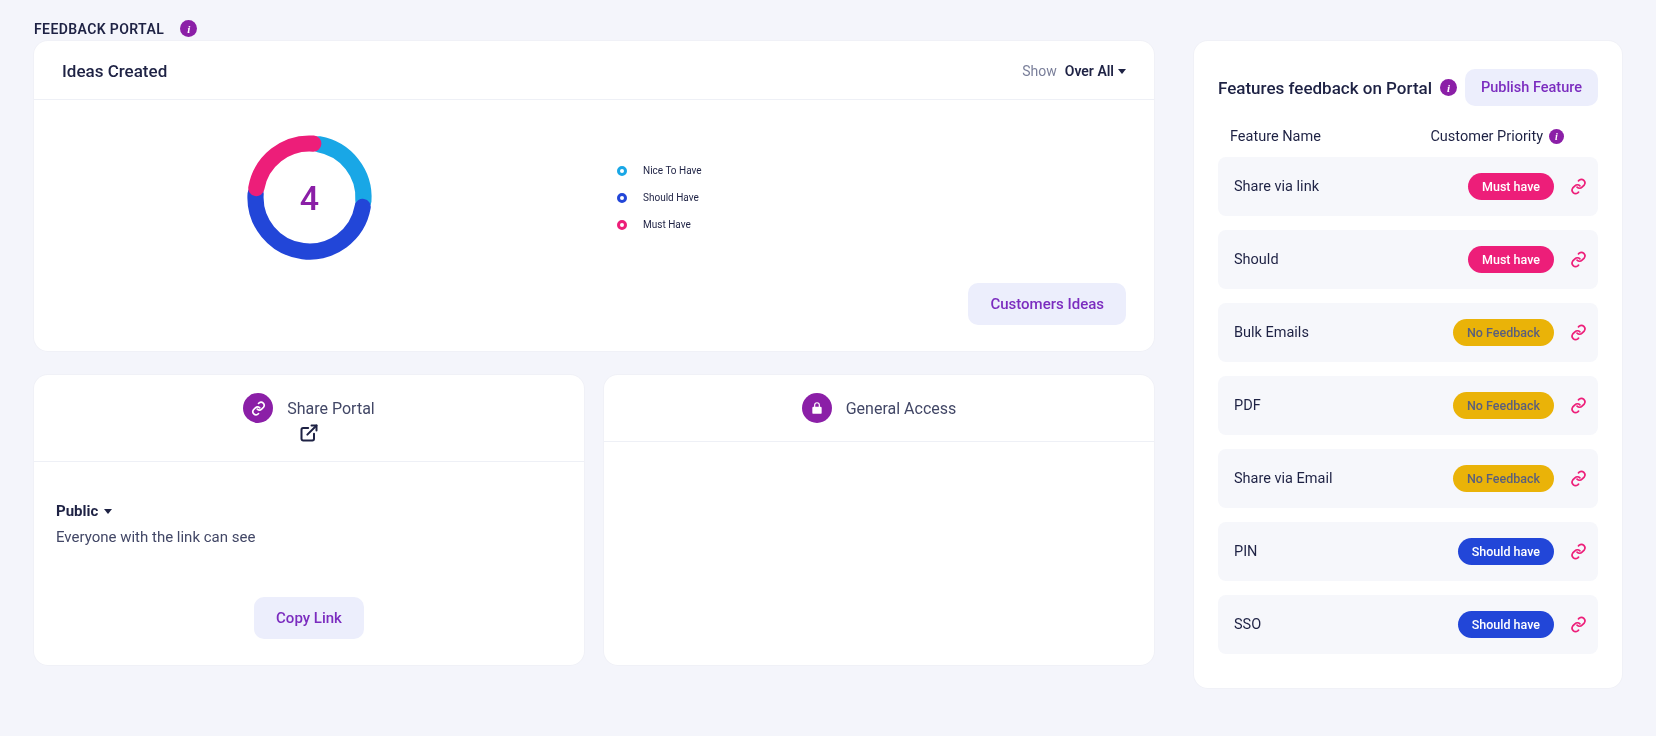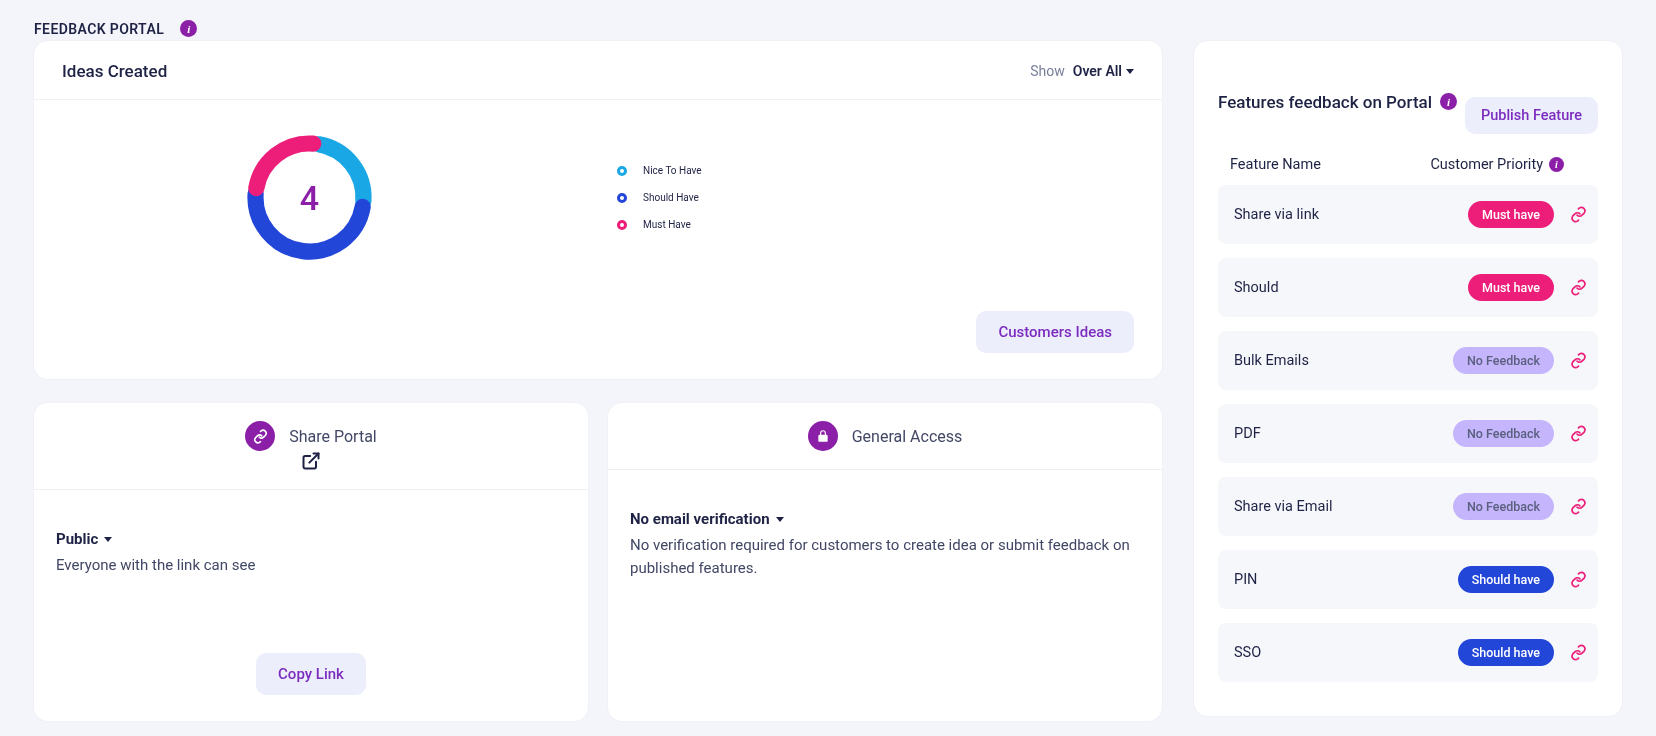--- a/index.html
+++ b/index.html
@@ -1,38 +1,38 @@
 <!DOCTYPE html>
 <html><head>
 <meta charset="utf-8">
 <style>
   * { box-sizing: border-box; margin:0; padding:0; font-family: -apple-system, BlinkMacSystemFont, "Segoe UI", Roboto, Helvetica, Arial, sans-serif; }
   body { background:#f4f5fb; color:#1e2244; width:1656px; min-height:736px; padding:20px 34px; }
   .page-title-row { display:flex; align-items:center; gap:16px; margin-bottom:4px; }
   .page-title { font-size:14px; letter-spacing:.4px; font-weight:600; text-transform:uppercase; color:#1e2244; }
   .info-badge { width:17px; height:17px; border-radius:50%; background:#8b1fa7; color:#fff; display:inline-flex; align-items:center; justify-content:center; font-size:11px; font-weight:bold; font-style:italic; font-family:Georgia,serif; }
-  .layout { display:flex; gap:32px; align-items:flex-start; }
+  .layout { display:flex; gap:40px; align-items:flex-start; }
   .left-col { flex:1; min-width:0; }
   .right-col { width:428px; }
   .card { background:#fff; border-radius:14px; box-shadow:0 0 0 1px rgba(30,34,68,.02); }
   .ideas-card { margin-bottom:24px; }
   .ideas-header { display:flex; align-items:center; justify-content:space-between; padding:20px 28px 18px; border-bottom:1px solid #eef0f6; }
   .ideas-title { font-size:17px; font-weight:500; color:#1e2244; }
   .show-wrap { display:flex; align-items:center; gap:8px; font-size:14px; }
   .show-label { color:#7a7f9a; }
   .show-val { color:#1e2244; font-weight:600; display:flex; align-items:center; gap:4px; cursor:pointer; }
   .caret { width:0;height:0;border-left:4px solid transparent;border-right:4px solid transparent;border-top:5px solid #1e2244; display:inline-block;}
   .ideas-body { padding:30px 28px 18px; display:flex; align-items:center; }
   .donut-wrap { width:135px; height:135px; position:relative; margin-left:180px; }
   .donut-center { position:absolute; inset:0; display:flex; align-items:center; justify-content:center; font-size:34px; font-weight:500; color:#8b1fa7; }
   .legend { margin-left:240px; display:flex; flex-direction:column; gap:16px; font-size:10px; color:#1e2244; }
   .legend-row { display:flex; align-items:center; gap:16px; }
   .leg-dot { width:10px; height:10px; border-radius:50%; border:3px solid; background:#fff; }
   .ideas-footer { display:flex; justify-content:flex-end; padding:0 28px 26px; }
-  .btn-light { background:#eceefc; color:#7b2cbf; border:none; border-radius:10px; padding:12px 22px; font-size:15px; font-weight:500; cursor:pointer;margin-top:28px; }
+  .btn-light { background:#eceefc; color:#7b2cbf; border:none; border-radius:10px; padding:12px 22px; font-size:15px; font-weight:500; cursor:pointer; }
   .two-cards { display:flex; gap:20px; }
   .half-card { flex:1; }
   .half-header { display:flex; align-items:center; justify-content:space-between; padding:18px 22px; border-bottom:1px solid #eef0f6;flex-direction:column; }
   .half-header-left { display:flex; align-items:center; gap:14px; }
   .round-icon { width:30px; height:30px; border-radius:50%; background:#8b1fa7; display:flex; align-items:center; justify-content:center; color:#fff; }
   .half-title { font-size:16px; font-weight:400; color:#424766; }
   .ext-icon { color:#1e2244; cursor:pointer; }
   .half-body { padding:40px 22px 26px; }
   .dd-title { font-size:15px; font-weight:700; color:#1e2244; display:flex; align-items:center; gap:6px; cursor:pointer; }
   .dd-desc { font-size:15px; color:#424766; margin-top:6px; line-height:1.5; }
@@ -43,21 +43,21 @@
   .feat-title { font-size:17px; font-weight:500; color:#1e2244; }
   .feat-cols { display:flex; align-items:center; padding:0 24px 12px; font-size:14.5px; color:#1e2244;justify-content:flex-end; }
   .feat-col-name { flex:1; padding-left:12px; }
   .feat-col-pri { display:flex; align-items:center; gap:6px; padding-right:34px; }
   .feat-rows { padding:0 10px 20px; }
   .feat-row { display:flex; align-items:center; background:#f6f7fb; border-radius:8px; margin:0 14px 14px; padding:16px 10px 16px 16px; }
   .feat-name { flex:1; font-size:14.5px; color:#1e2244; }
   .pill { border-radius:999px; font-size:12.5px; font-weight:500; padding:6px 14px; color:#fff; white-space:nowrap; }
   .pill.must { background:#ed1e79; }
   .pill.should { background:#2246d8; }
-  .pill.none { background:#c4b5fd; color:#5a5f7d; }
+  .pill.none { background:#eab308; color:#5a5f7d; }
   .link-ic { color:#ed1e79; margin-left:14px; width:20px; display:flex; align-items:center; justify-content:center; cursor:pointer; }
   svg { display:block; }
 </style>
 </head>
 <body>
 
 <div class="page-title-row">
   <span class="page-title">FEEDBACK PORTAL</span>
   <span class="info-badge">i</span>
 </div>
@@ -141,27 +141,20 @@
         <div class="half-header">
           <div class="half-header-left">
             <span class="round-icon">
               <svg width="14" height="14" viewBox="0 0 24 24" fill="currentColor">
                   <path d="M12 2a5 5 0 0 0-5 5v3H6a2 2 0 0 0-2 2v8a2 2 0 0 0 2 2h12a2 2 0 0 0 2-2v-8a2 2 0 0 0-2-2h-1V7a5 5 0 0 0-5-5zm-3 5a3 3 0 1 1 6 0v3H9V7z"></path>
                 </svg>
             </span>
             <span class="half-title">General Access</span>
           </div>
         </div>
-        <div class="half-body">
-          <div class="dd-title">
-            <span>No email verification</span>
-            <span class="caret"></span>
-          </div>
-          <div class="dd-desc">No verification required for customers to create idea or submit feedback on published features.</div>
-        </div>
       </div>
     </div>
 
   </div>
 
   <div class="right-col">
     <div class="card">
       <div class="feat-header">
         <div class="feat-title-wrap">
           <span class="feat-title">Features feedback on Portal</span>

